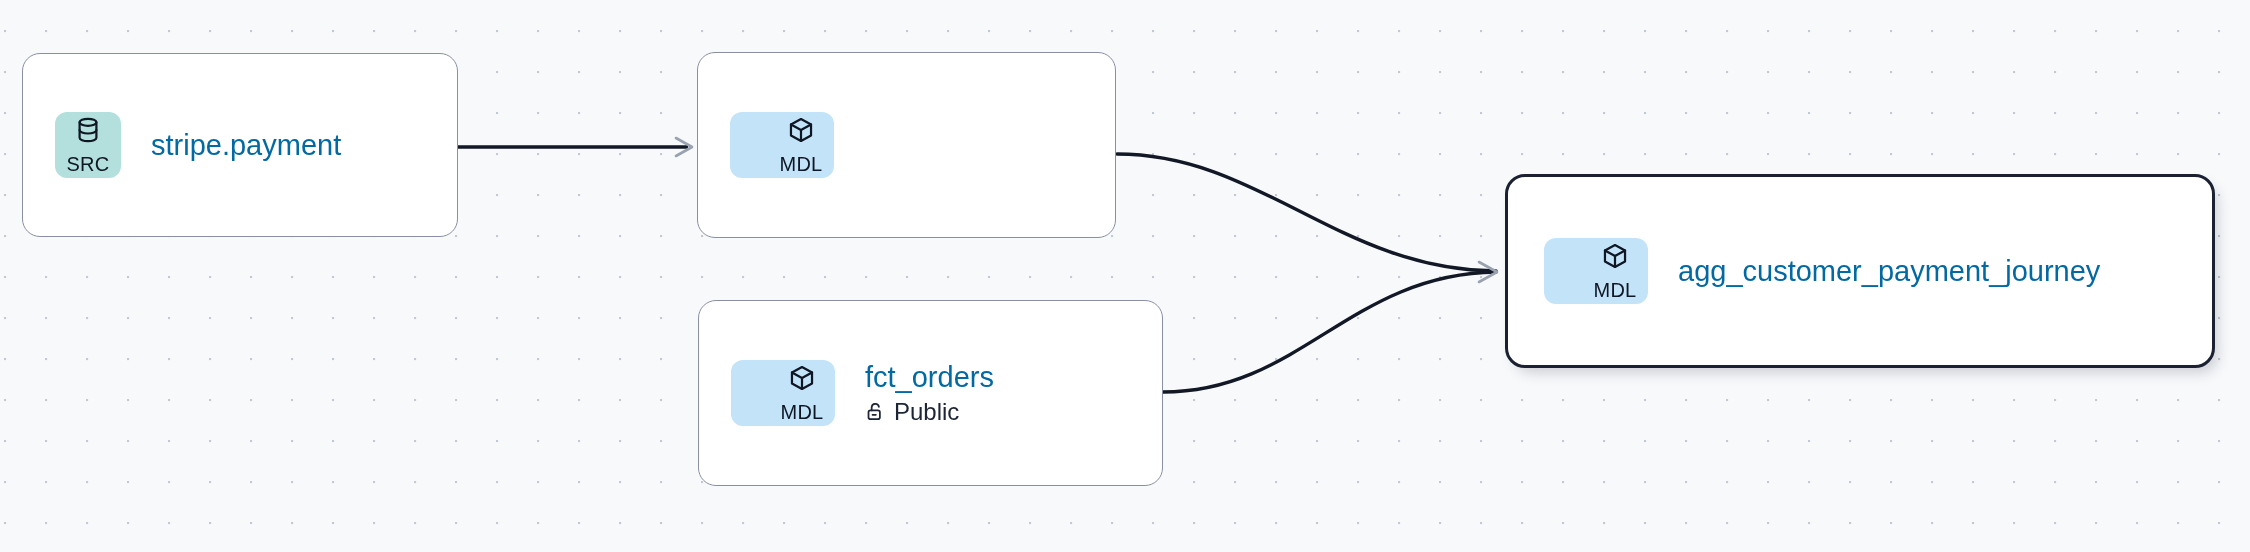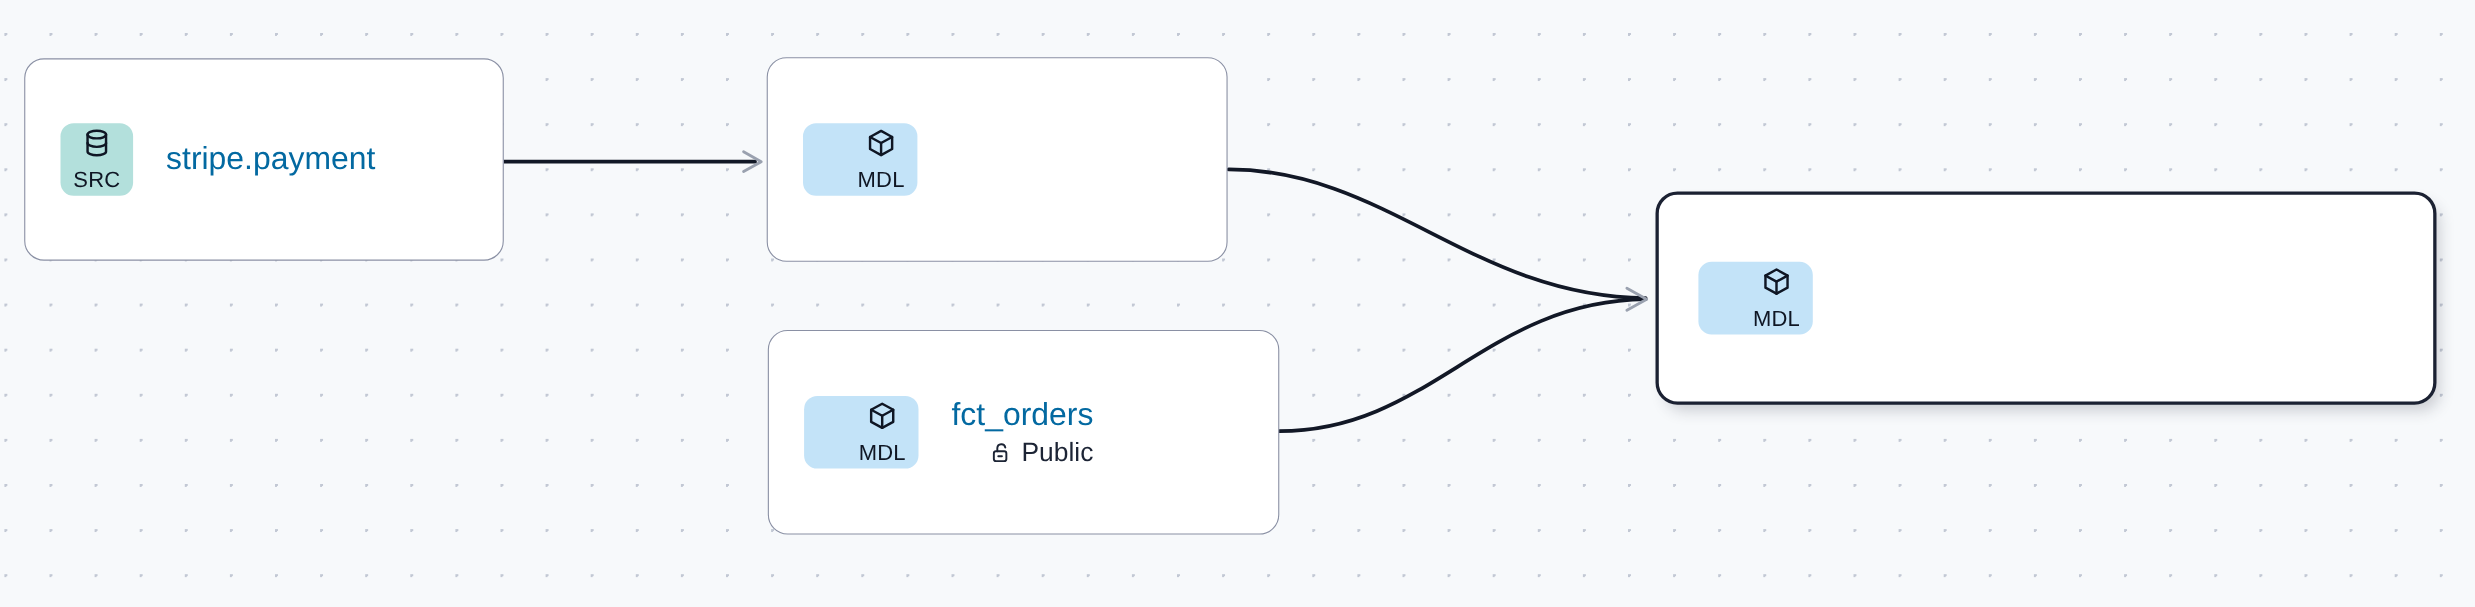--- a/index.html
+++ b/index.html
@@ -74,21 +74,20 @@
     color: #0369a1;
     white-space: nowrap;
   }
   .node-sub {
     display: flex;
     align-items: center;
     gap: 8px;
     font-size: 24px;
     line-height: 1;
     color: #1c2435;
-    justify-content: flex-end;
   }
   .node-sub svg { display: block; }
   
   #node-stripe-payment   { left: 22px;   top: 53px;  width: 436px; height: 184px; }
   #node-stg-payments     { left: 697px;  top: 52px;  width: 419px; height: 186px; }
   #node-fct-orders       { left: 698px;  top: 300px; width: 465px; height: 186px; }
   #node-agg-journey      { left: 1505px; top: 174px; width: 710px; height: 194px; padding-left: 36px; }
 </style>
 </head>
 <body>
@@ -167,15 +166,18 @@
     <div class="badge mdl">
       <span>
         <svg width="28" height="28" viewBox="0 0 24 24" fill="none" stroke="#0f1624" stroke-width="1.9" stroke-linecap="round" stroke-linejoin="round">
           <path d="M12 2.6 L 20.6 7.3 L 20.6 16.7 L 12 21.4 L 3.4 16.7 L 3.4 7.3 Z"></path>
           <path d="M3.4 7.3 L 12 12 L 20.6 7.3"></path>
           <path d="M12 12 L 12 21.4"></path>
         </svg>
       </span>
       <span class="badge-text">MDL</span>
     </div>
+    <div class="node-body">
+      <div class="node-title">agg_customer_payment_journey</div>
+    </div>
   </div>
 
 </div>
 
 </body></html>

